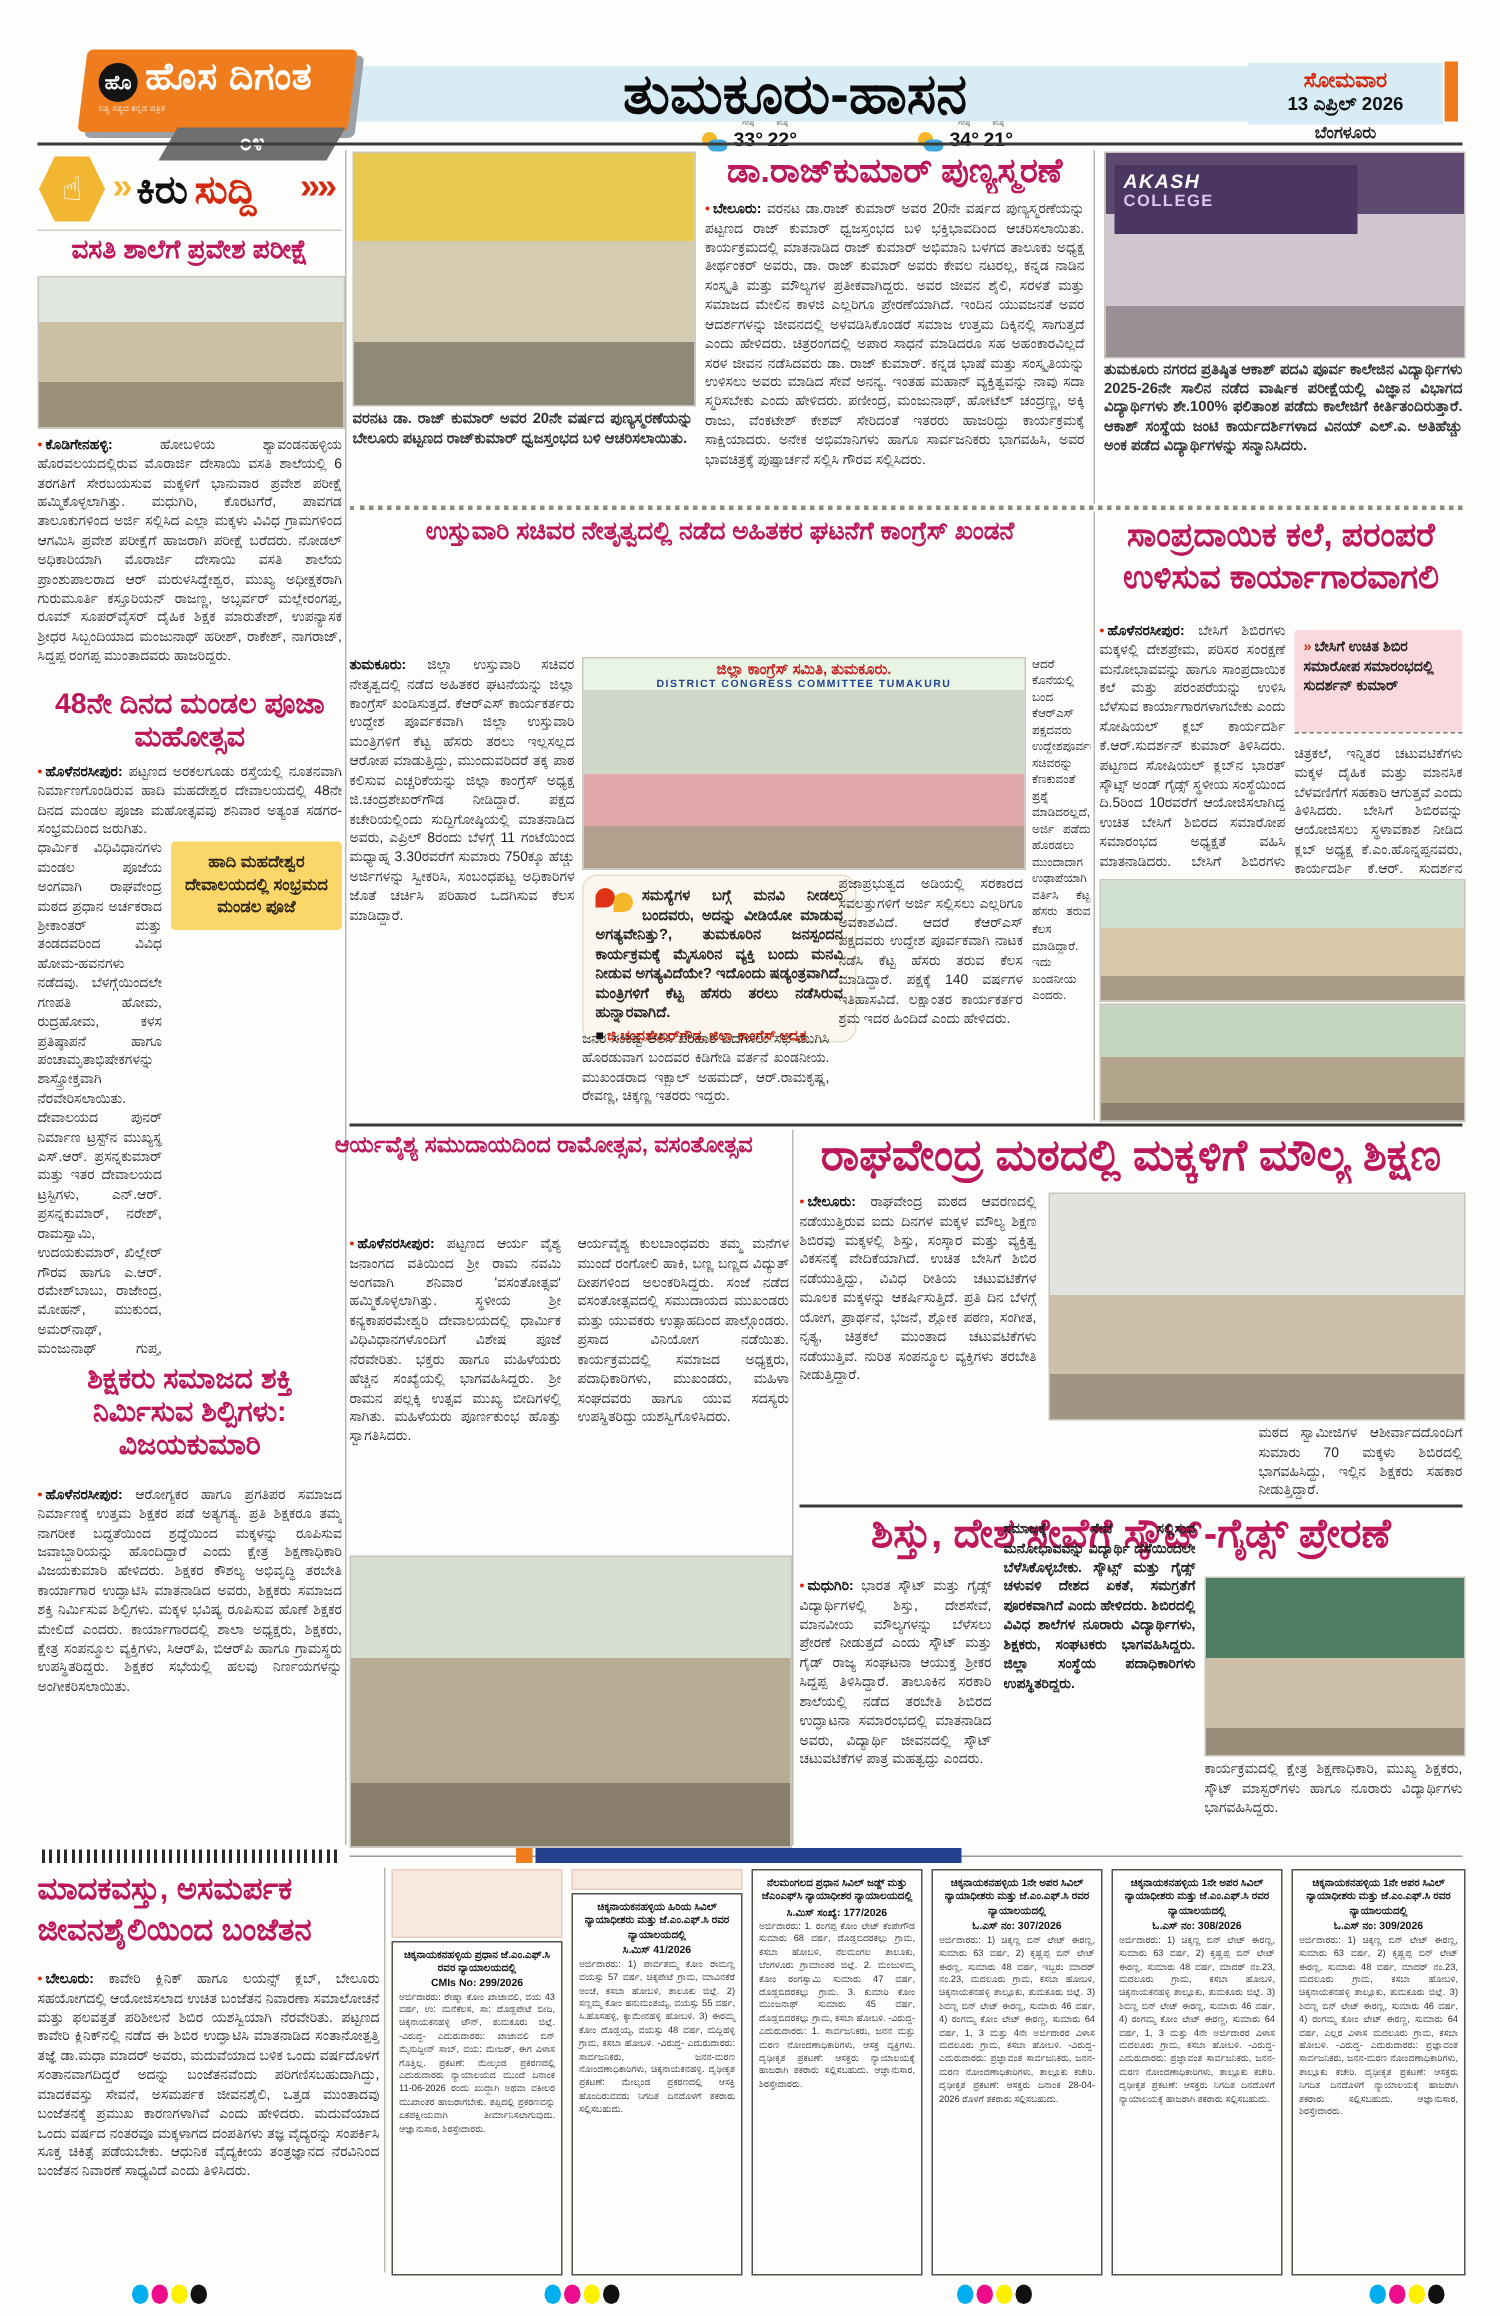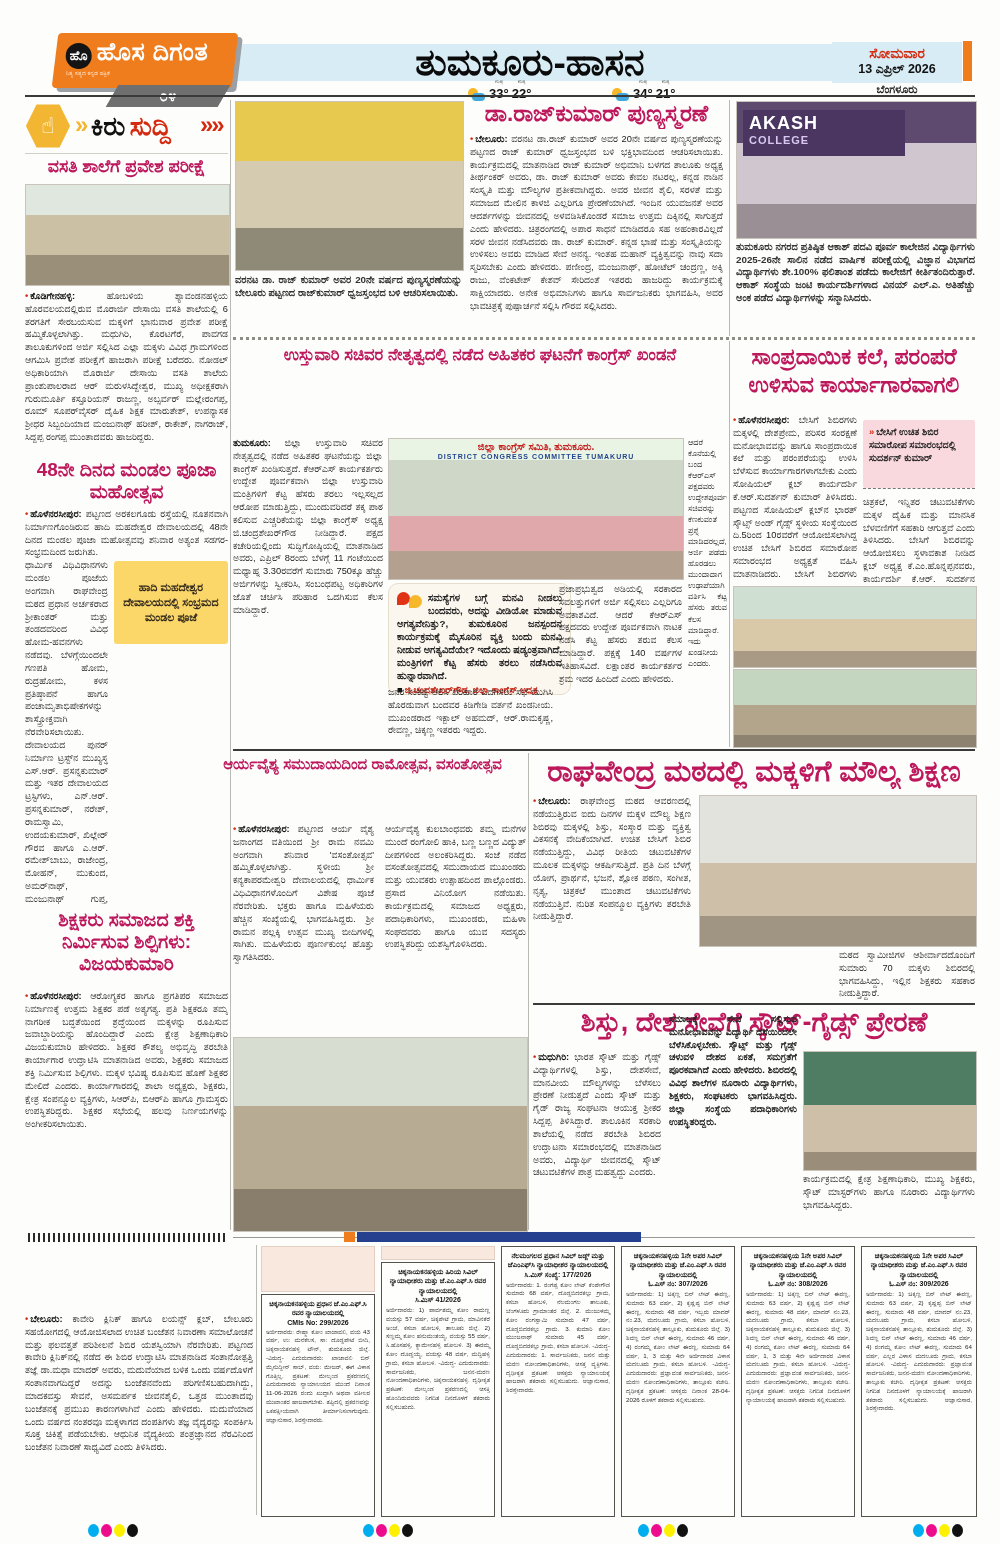--- a/index.html
+++ b/index.html
@@ -51,25 +51,25 @@
   .ph-kids{background:linear-gradient(180deg,#cfe0d2 0 40%,#d9c9a8 40% 80%,#a89a85 80%);}
   .ph-group{background:linear-gradient(180deg,#c5d6c0 0 45%,#b3a58c 45% 85%,#8d8270 85%);}
   .ph-matha{background:linear-gradient(180deg,#e3e3dd 0 45%,#cdbfa8 45% 80%,#a09483 80%);}
   .ph-scout{background:linear-gradient(180deg,#4f7d63 0 45%,#cdbfa8 45% 85%,#9a8d7a 85%);}
   .ph-arya{background:linear-gradient(180deg,#d8ddd2 0 35%,#b7ab93 35% 78%,#897e6c 78%);}
   .banner-strip{background:#e9f4e4;text-align:center;padding-top:2px;}
   .banner-kn{color:#c42222;font-size:10px;font-weight:bold;line-height:1.2;}
   .banner-en{color:#23458f;font-size:7px;font-weight:bold;letter-spacing:1px;}
   .akash-strip{position:absolute;left:6px;top:8px;width:150px;height:40px;background:#4a3661;color:#fff;
                padding:3px 6px;font-weight:900;}
-  .akash-l1{font-size:18px;letter-spacing:1px;}
+  .akash-l1{font-size:13px;letter-spacing:1px;font-style:italic;}
   .akash-l2{font-size:11px;letter-spacing:1px;color:#d9c7ef;}
   
   .ybox{float:right;width:104px;background:#fbd76a;border-radius:3px;margin:2px 0 3px 6px;
-        padding:19px 5px;text-align:center;font-size:11px;font-weight:900;color:#30271a;line-height:1.35;}
+        padding:7px 5px;text-align:center;font-size:11px;font-weight:900;color:#30271a;line-height:1.35;}
   .pinkbox{background:#f9d9de;border-radius:2px;padding:6px 6px;font-size:9.5px;font-weight:bold;color:#222;line-height:1.35;}
   .pink-arrow{color:#d42a10;font-weight:900;margin-right:2px;}
   .dashed{border-bottom:1.5px dashed #777;}
   .quote{background:#fbf6ee;border:1px solid #e7ddcb;border-radius:10px;padding:8px 8px 5px 8px;overflow:hidden;}
   .qicon{position:relative;width:26px;height:18px;float:left;margin-right:5px;}
   .q1{position:absolute;left:0;top:0;width:13px;height:13px;background:#e03214;border-radius:50% 50% 50% 0;}
   .q2{position:absolute;left:12px;top:3px;width:13px;height:13px;background:#f6b82a;border-radius:50% 50% 50% 0;}
   .qtext{font-size:9.8px;font-weight:bold;color:#222;line-height:1.32;text-align:justify;}
   .qauth{font-size:9.3px;font-weight:900;color:#c42212;margin-top:3px;}
   .qsq{color:#111;margin-right:2px;}
@@ -251,20 +251,21 @@
   </div>
   <div class="abs jtext" style="left:669px;top:1013px;width:128px;height:180px;font-weight:bold;">ಸಮಾಜಕ್ಕೆ ಸೇವೆ ಸಲ್ಲಿಸುವ ಮನೋಭಾವವನ್ನು ವಿದ್ಯಾರ್ಥಿ ದೆಸೆಯಿಂದಲೇ ಬೆಳೆಸಿಕೊಳ್ಳಬೇಕು. ಸ್ಕೌಟ್ಸ್ ಮತ್ತು ಗೈಡ್ಸ್ ಚಳುವಳಿ ದೇಶದ ಏಕತೆ, ಸಮಗ್ರತೆಗೆ ಪೂರಕವಾಗಿದೆ ಎಂದು ಹೇಳಿದರು. ಶಿಬಿರದಲ್ಲಿ ವಿವಿಧ ಶಾಲೆಗಳ ನೂರಾರು ವಿದ್ಯಾರ್ಥಿಗಳು, ಶಿಕ್ಷಕರು, ಸಂಘಟಕರು ಭಾಗವಹಿಸಿದ್ದರು. ಜಿಲ್ಲಾ ಸಂಸ್ಥೆಯ ಪದಾಧಿಕಾರಿಗಳು ಉಪಸ್ಥಿತರಿದ್ದರು.</div>
   <div class="abs ph ph-scout" style="left:803px;top:1051px;width:172px;height:118px;"></div>
   <div class="abs jtext" style="left:803px;top:1173px;width:172px;height:58px;">ಕಾರ್ಯಕ್ರಮದಲ್ಲಿ ಕ್ಷೇತ್ರ ಶಿಕ್ಷಣಾಧಿಕಾರಿ, ಮುಖ್ಯ ಶಿಕ್ಷಕರು, ಸ್ಕೌಟ್ ಮಾಸ್ಟರ್‌ಗಳು ಹಾಗೂ ನೂರಾರು ವಿದ್ಯಾರ್ಥಿಗಳು ಭಾಗವಹಿಸಿದ್ದರು.</div>
 
   <div class="abs stripes" style="left:28px;top:1233px;width:200px;height:9px;"></div>
   <div class="abs" style="left:233px;top:1237px;width:742px;height:1px;background:#9a9a94;"></div>
   <div class="abs" style="left:344px;top:1232px;width:11px;height:10px;background:#f07d1d;"></div>
   <div class="abs" style="left:357px;top:1232px;width:284px;height:10px;background:#24408e;"></div>
 
+  <div class="abs hl" style="left:25px;top:1247px;width:228px;height:58px;font-size:20.5px;line-height:1.3;text-align:left;">ಮಾದಕವಸ್ತು, ಅಸಮರ್ಪಕ ಜೀವನಶೈಲಿಯಿಂದ ಬಂಜೆತನ</div>
   <div class="abs jtext" style="left:25px;top:1313px;width:228px;height:204px;">
     <span class="bullet">•</span><span class="dl">ಬೇಲೂರು:</span> <span>ಕಾವೇರಿ ಕ್ಲಿನಿಕ್ ಹಾಗೂ ಲಯನ್ಸ್ ಕ್ಲಬ್, ಬೇಲೂರು ಸಹಯೋಗದಲ್ಲಿ ಆಯೋಜಿಸಲಾದ ಉಚಿತ ಬಂಜೆತನ ನಿವಾರಣಾ ಸಮಾಲೋಚನೆ ಮತ್ತು ಫಲವತ್ತತೆ ಪರಿಶೀಲನೆ ಶಿಬಿರ ಯಶಸ್ವಿಯಾಗಿ ನೆರವೇರಿತು. ಪಟ್ಟಣದ ಕಾವೇರಿ ಕ್ಲಿನಿಕ್‌ನಲ್ಲಿ ನಡೆದ ಈ ಶಿಬಿರ ಉದ್ಘಾಟಿಸಿ ಮಾತನಾಡಿದ ಸಂತಾನೋತ್ಪತ್ತಿ ತಜ್ಞೆ ಡಾ.ಮಧಾ ಮಾದರ್ ಅವರು, ಮದುವೆಯಾದ ಬಳಿಕ ಒಂದು ವರ್ಷದೊಳಗೆ ಸಂತಾನವಾಗದಿದ್ದರೆ ಅದನ್ನು ಬಂಜೆತನವೆಂದು ಪರಿಗಣಿಸಬಹುದಾಗಿದ್ದು, ಮಾದಕವಸ್ತು ಸೇವನೆ, ಅಸಮರ್ಪಕ ಜೀವನಶೈಲಿ, ಒತ್ತಡ ಮುಂತಾದವು ಬಂಜೆತನಕ್ಕೆ ಪ್ರಮುಖ ಕಾರಣಗಳಾಗಿವೆ ಎಂದು ಹೇಳಿದರು. ಮದುವೆಯಾದ ಒಂದು ವರ್ಷದ ನಂತರವೂ ಮಕ್ಕಳಾಗದ ದಂಪತಿಗಳು ತಜ್ಞ ವೈದ್ಯರನ್ನು ಸಂಪರ್ಕಿಸಿ ಸೂಕ್ತ ಚಿಕಿತ್ಸೆ ಪಡೆಯಬೇಕು. ಆಧುನಿಕ ವೈದ್ಯಕೀಯ ತಂತ್ರಜ್ಞಾನದ ನೆರವಿನಿಂದ ಬಂಜೆತನ ನಿವಾರಣೆ ಸಾಧ್ಯವಿದೆ ಎಂದು ತಿಳಿಸಿದರು.</span>
   </div>
   <div class="abs vrule" style="left:256px;top:1245px;height:270px;"></div>
 
   <div class="abs pinkblank" style="left:261px;top:1246px;width:112px;height:44px;"></div>
   <div class="abs clbox" style="left:261px;top:1294px;width:104px;height:213px;">
     <div class="clhead">ಚಿಕ್ಕನಾಯಕನಹಳ್ಳಿಯ ಪ್ರಧಾನ ಜೆ.ಎಂ.ಎಫ್.ಸಿ ರವರ ನ್ಯಾಯಾಲಯದಲ್ಲಿ</div>
     <div class="clcase">CMIs No: 299/2026</div>
     <div class="clbody">ಅರ್ಜಿದಾರರು: ರೇಷ್ಮಾ ಕೋಂ ಖಾಜಾವಲಿ, ವಯ 43 ವರ್ಷ, ಉ: ಮನೆಕೆಲಸ, ಸಾ: ದೊಡ್ಡಪೇಟೆ ಬೀದಿ, ಚಿಕ್ಕನಾಯಕನಹಳ್ಳಿ ಟೌನ್, ತುಮಕೂರು ಜಿಲ್ಲೆ. -ವಿರುದ್ಧ- ಎದುರುದಾರರು: ಖಾಜಾವಲಿ ಬಿನ್ ಮೈನುದ್ದೀನ್ ಸಾಬ್, ವಯ: ಮೇಜರ್, ಈಗ ವಿಳಾಸ ಗೊತ್ತಿಲ್ಲ. ಪ್ರಕಟಣೆ: ಮೇಲ್ಕಂಡ ಪ್ರಕರಣದಲ್ಲಿ ಎದುರುದಾರರು ನ್ಯಾಯಾಲಯದ ಮುಂದೆ ದಿನಾಂಕ 11-06-2026 ರಂದು ಖುದ್ದಾಗಿ ಅಥವಾ ವಕೀಲರ ಮುಖಾಂತರ ಹಾಜರಾಗಬೇಕು. ತಪ್ಪಿದಲ್ಲಿ ಪ್ರಕರಣವನ್ನು ಏಕಪಕ್ಷೀಯವಾಗಿ ತೀರ್ಮಾನಿಸಲಾಗುವುದು. ಆಜ್ಞಾನುಸಾರ, ಶಿರಸ್ತೇದಾರರು.</div>

